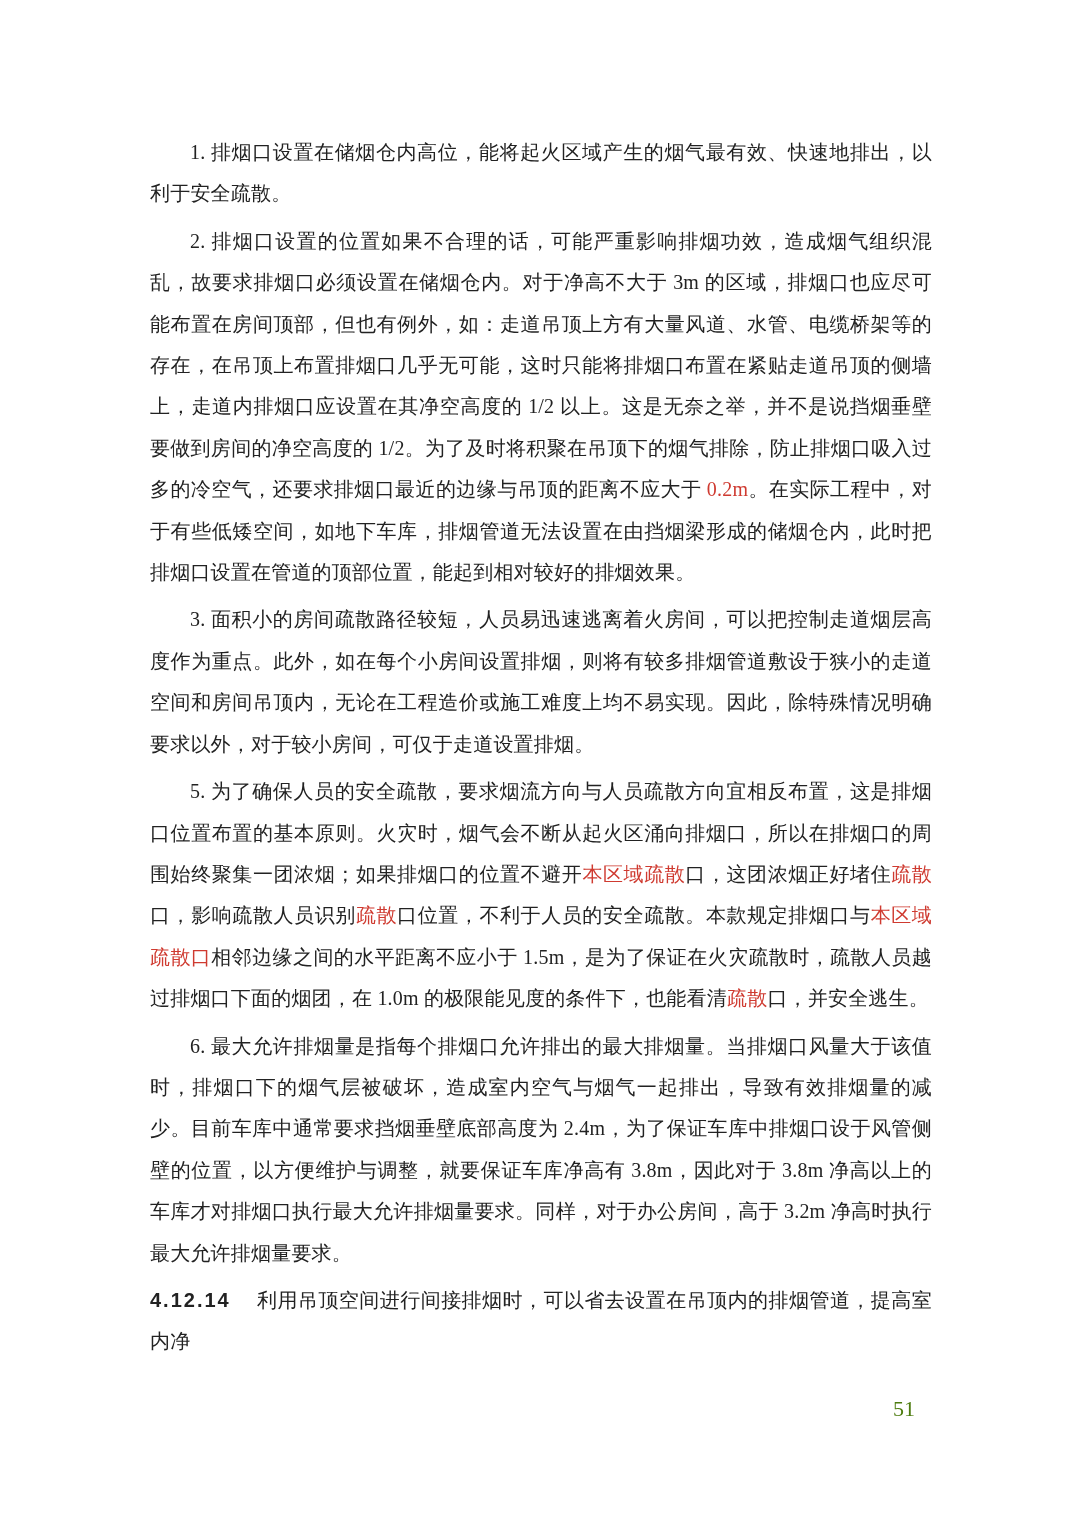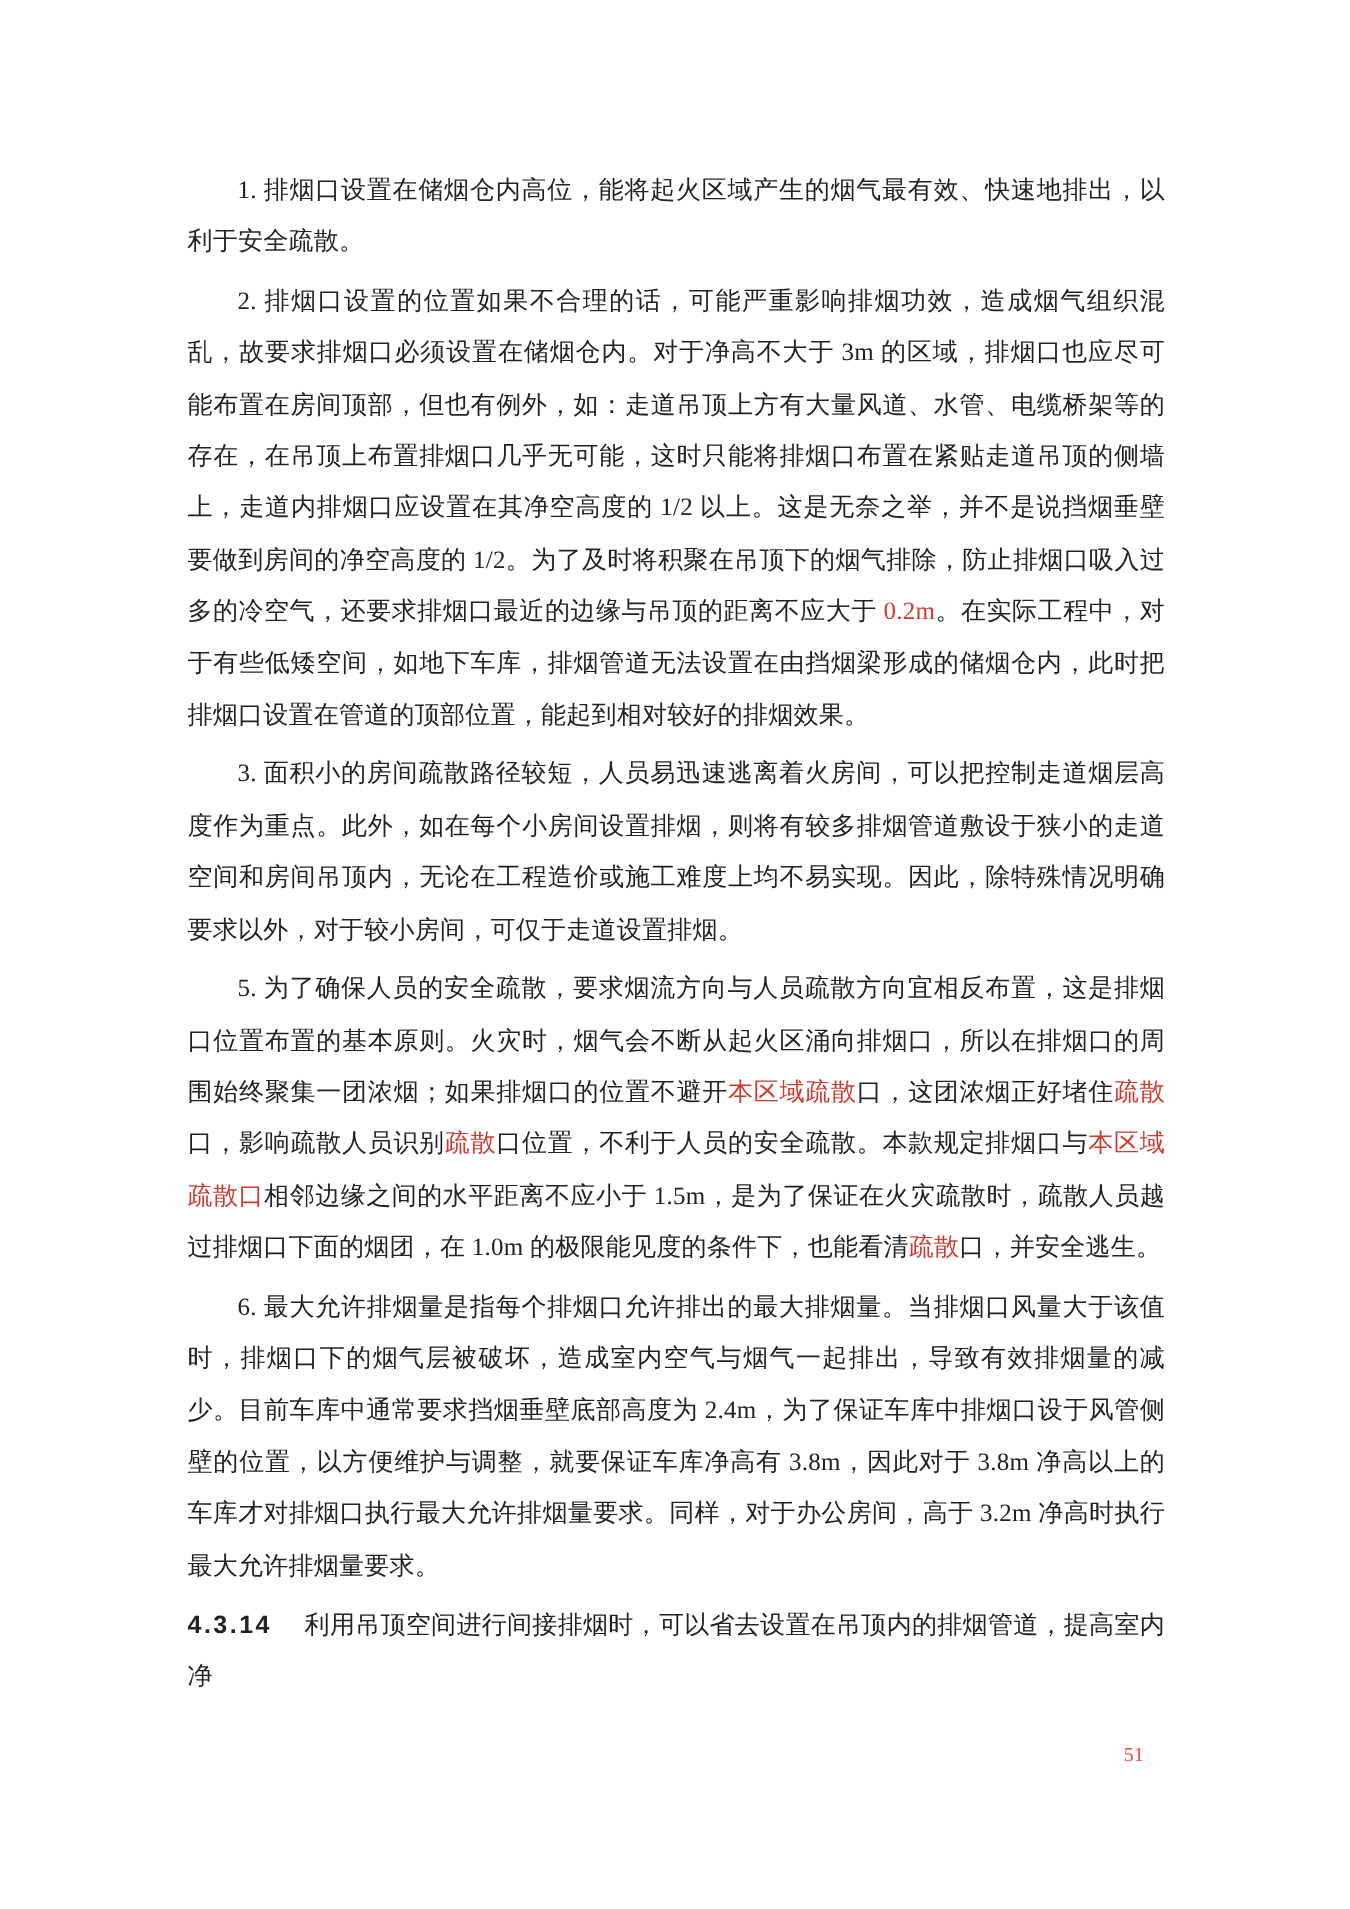--- a/index.html
+++ b/index.html
@@ -36,31 +36,31 @@
   .bold-prefix {
     font-weight: bold;
     font-family: "Liberation Sans", "DejaVu Sans", sans-serif;
     letter-spacing: 2px;
     margin-right: 26px;
   }
   .page-number {
     position: absolute;
     top: 1396px;
     right: 165px;
-    font-size: 16px;
+    font-size: 22px;
     font-family: "Liberation Serif", "DejaVu Serif", serif;
-    color: #ef4444;
+    color: #4d7c0f;
   }
 </style>
 </head>
 <body>
 
 <div class="page">
   <div class="content" id="paragraphs" style="color: rgb(34, 34, 34);">
       <p class="para"><span>1. 排烟口设置在储烟仓内高位，能将起火区域产生的烟气最有效、快速地排出，以利于安全疏散。</span></p>
       <p class="para"><span>2. 排烟口设置的位置如果不合理的话，可能严重影响排烟功效，造成烟气组织混乱，故要求排烟口必须设置在储烟仓内。对于净高不大于 3m 的区域，排烟口也应尽可能布置在房间顶部，但也有例外，如：走道吊顶上方有大量风道、水管、电缆桥架等的存在，在吊顶上布置排烟口几乎无可能，这时只能将排烟口布置在紧贴走道吊顶的侧墙上，走道内排烟口应设置在其净空高度的 1/2 以上。这是无奈之举，并不是说挡烟垂壁要做到房间的净空高度的 1/2。为了及时将积聚在吊顶下的烟气排除，防止排烟口吸入过多的冷空气，还要求排烟口最近的边缘与吊顶的距离不应大于 </span><span style="color: rgb(207, 58, 48);">0.2m</span><span>。在实际工程中，对于有些低矮空间，如地下车库，排烟管道无法设置在由挡烟梁形成的储烟仓内，此时把排烟口设置在管道的顶部位置，能起到相对较好的排烟效果。</span></p>
       <p class="para"><span>3. 面积小的房间疏散路径较短，人员易迅速逃离着火房间，可以把控制走道烟层高度作为重点。此外，如在每个小房间设置排烟，则将有较多排烟管道敷设于狭小的走道空间和房间吊顶内，无论在工程造价或施工难度上均不易实现。因此，除特殊情况明确要求以外，对于较小房间，可仅于走道设置排烟。</span></p>
       <p class="para"><span>5. 为了确保人员的安全疏散，要求烟流方向与人员疏散方向宜相反布置，这是排烟口位置布置的基本原则。火灾时，烟气会不断从起火区涌向排烟口，所以在排烟口的周围始终聚集一团浓烟；如果排烟口的位置不避开</span><span style="color: rgb(207, 58, 48);">本区域疏散</span><span>口，这团浓烟正好堵住</span><span style="color: rgb(207, 58, 48);">疏散</span><span>口，影响疏散人员识别</span><span style="color: rgb(207, 58, 48);">疏散</span><span>口位置，不利于人员的安全疏散。本款规定排烟口与</span><span style="color: rgb(207, 58, 48);">本区域疏散口</span><span>相邻边缘之间的水平距离不应小于 1.5m，是为了保证在火灾疏散时，疏散人员越过排烟口下面的烟团，在 1.0m 的极限能见度的条件下，也能看清</span><span style="color: rgb(207, 58, 48);">疏散</span><span>口，并安全逃生。</span></p>
       <p class="para"><span>6. 最大允许排烟量是指每个排烟口允许排出的最大排烟量。当排烟口风量大于该值时，排烟口下的烟气层被破坏，造成室内空气与烟气一起排出，导致有效排烟量的减少。目前车库中通常要求挡烟垂壁底部高度为 2.4m，为了保证车库中排烟口设于风管侧壁的位置，以方便维护与调整，就要保证车库净高有 3.8m，因此对于 3.8m 净高以上的车库才对排烟口执行最大允许排烟量要求。同样，对于办公房间，高于 3.2m 净高时执行最大允许排烟量要求。</span></p>
-      <p class="para no-indent"><span class="bold-prefix">4.3.14</span><span>利用吊顶空间进行间接排烟时，可以省去设置在吊顶内的排烟管道，提高室内净</span></p>
+      <p class="para no-indent"><span class="bold-prefix">4.12.14</span><span>利用吊顶空间进行间接排烟时，可以省去设置在吊顶内的排烟管道，提高室内净</span></p>
     </div>
   <div class="page-number">51</div>
 </div>
 
 </body></html>

